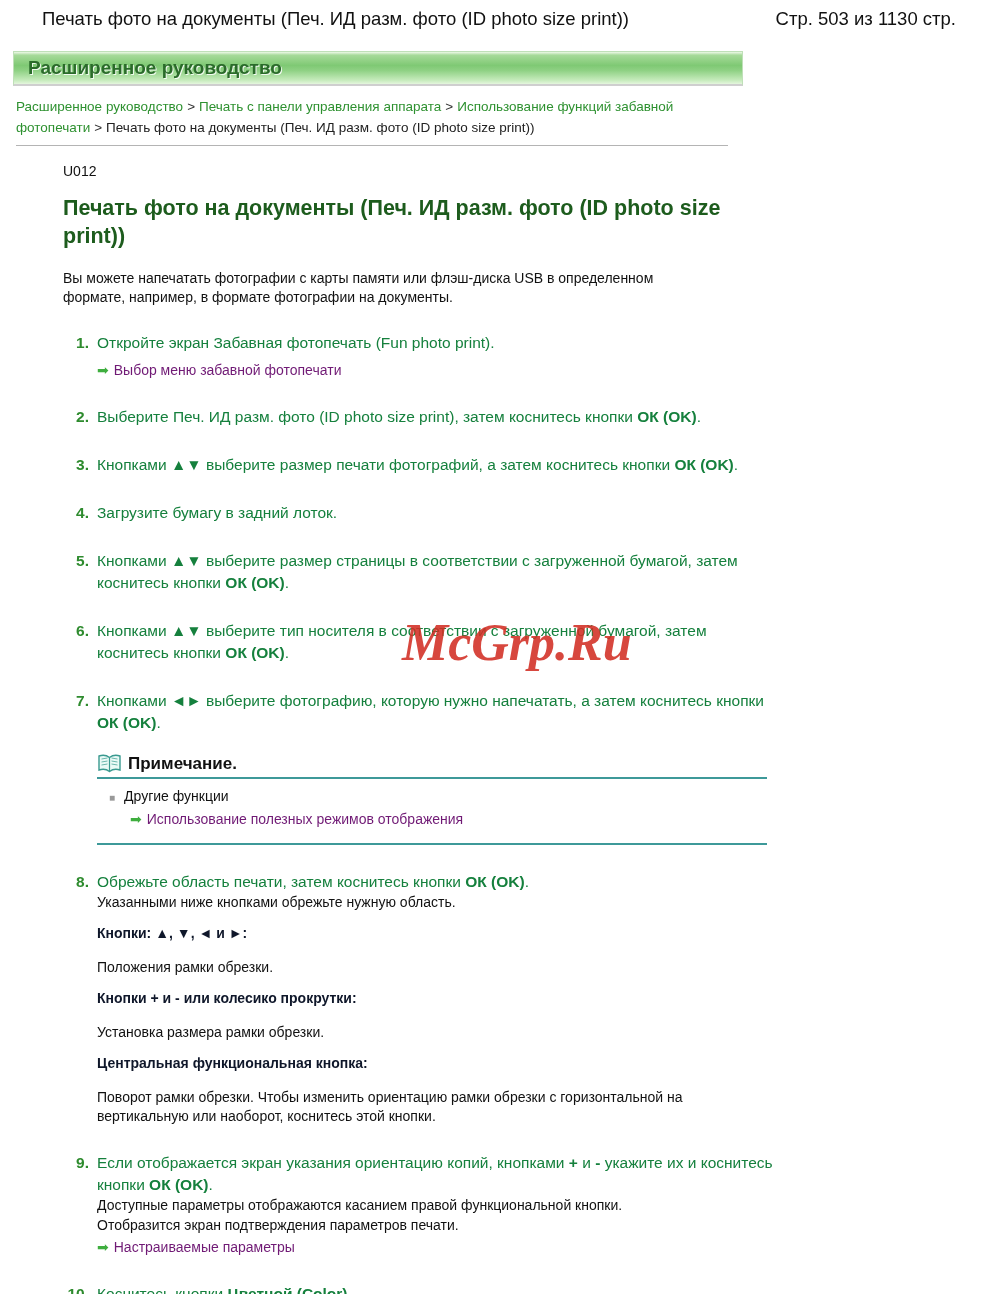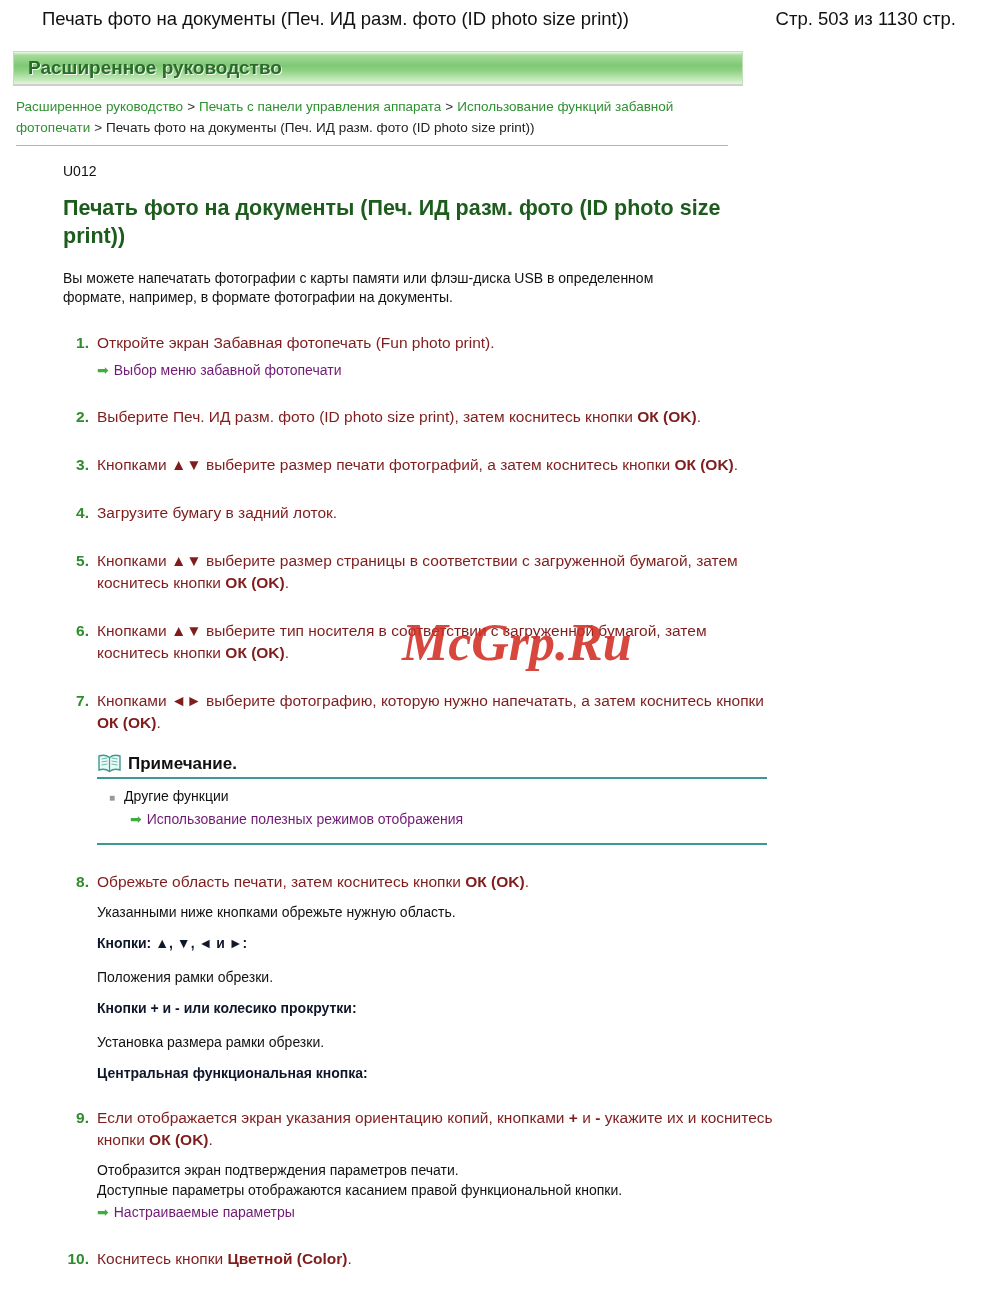--- a/index.html
+++ b/index.html
@@ -45,28 +45,28 @@
   }
   .intro{margin:19px 0 0;font-size:14px;line-height:19px;max-width:636px;color:#111;}
   
   .steps{margin-top:25px;}
   .step{display:flex;margin-bottom:26px;}
   .step-num{
     min-width:26px;text-align:right;margin-right:8px;
     font-size:15.5px;font-weight:bold;color:#2e8b2e;line-height:22px;
   }
   .step-body{max-width:678px;}
-  .step-text{font-size:15.5px;line-height:22px;color:#7f1d1d;}
+  .step-text{font-size:15.5px;line-height:22px;color:#15803d;}
   .b{font-weight:bold;}
   
   .link-row{margin-top:7px;display:flex;align-items:center;cursor:pointer;}
   .link-arrow{color:#3fae3f;font-size:14px;margin-right:5px;line-height:19px;}
   .link-text{color:#701a75;font-size:14px;line-height:19px;}
   
-  .sub-para{margin-top:10px;font-size:14px;line-height:19px;color:#111;max-width:650px;}
+  .sub-para{font-size:14px;line-height:19px;color:#111;max-width:650px;}
   .sub-para + .sub-para{margin-top:1px;}
   .sub-bold{margin-top:13px;font-size:14px;font-weight:bold;color:#0f172a;}
   .sub-bold + .sub-para{margin-top:17px;}
   .sub-para + .link-row{margin-top:3px;}
   
   .notebox{margin-top:15px;width:670px;}
   .note-head{display:flex;margin-top:20px;}
   .note-icon{display:inline-flex;margin-right:6px;}
   .note-title{font-size:17px;font-weight:bold;color:#111;}
   .note-rule{border-top:2px solid #3d9999;margin-top:3px;}
@@ -174,28 +174,29 @@
       <div class="step">
         <span class="step-num">8.</span>
         <div class="step-body">
           <div class="step-text"><span>Обрежьте область печати, затем коснитесь кнопки </span><span class="b">ОК (OK)</span><span>.</span></div>
           <div class="sub-para">Указанными ниже кнопками обрежьте нужную область.</div>
           <div class="sub-bold">Кнопки: ▲, ▼, ◄ и ►:</div>
           <div class="sub-para">Положения рамки обрезки.</div>
           <div class="sub-bold">Кнопки + и - или колесико прокрутки:</div>
           <div class="sub-para">Установка размера рамки обрезки.</div>
           <div class="sub-bold">Центральная функциональная кнопка:</div>
+          <div class="sub-para">Поворот рамки обрезки. Чтобы изменить ориентацию рамки обрезки с горизонтальной на вертикальную или наоборот, коснитесь этой кнопки.</div>
         </div>
       </div>
       <div class="step">
         <span class="step-num">9.</span>
         <div class="step-body">
           <div class="step-text"><span>Если отображается экран указания ориентацию копий, кнопками </span><span class="b">+</span><span> и </span><span class="b">-</span><span> укажите их и коснитесь кнопки </span><span class="b">ОК (OK)</span><span>.</span></div>
+          <div class="sub-para">Доступные параметры отображаются касанием правой функциональной кнопки.</div>
           <div class="sub-para">Отобразится экран подтверждения параметров печати.</div>
-          <div class="sub-para">Доступные параметры отображаются касанием правой функциональной кнопки.</div>
           <div class="link-row">
             <span class="link-arrow">➡</span>
             <span class="link-text">Настраиваемые параметры</span>
           </div>
         </div>
       </div>
       <div class="step">
         <span class="step-num">10.</span>
         <div class="step-body">
           <div class="step-text"><span>Коснитесь кнопки </span><span class="b">Цветной (Color)</span><span>.</span></div>

